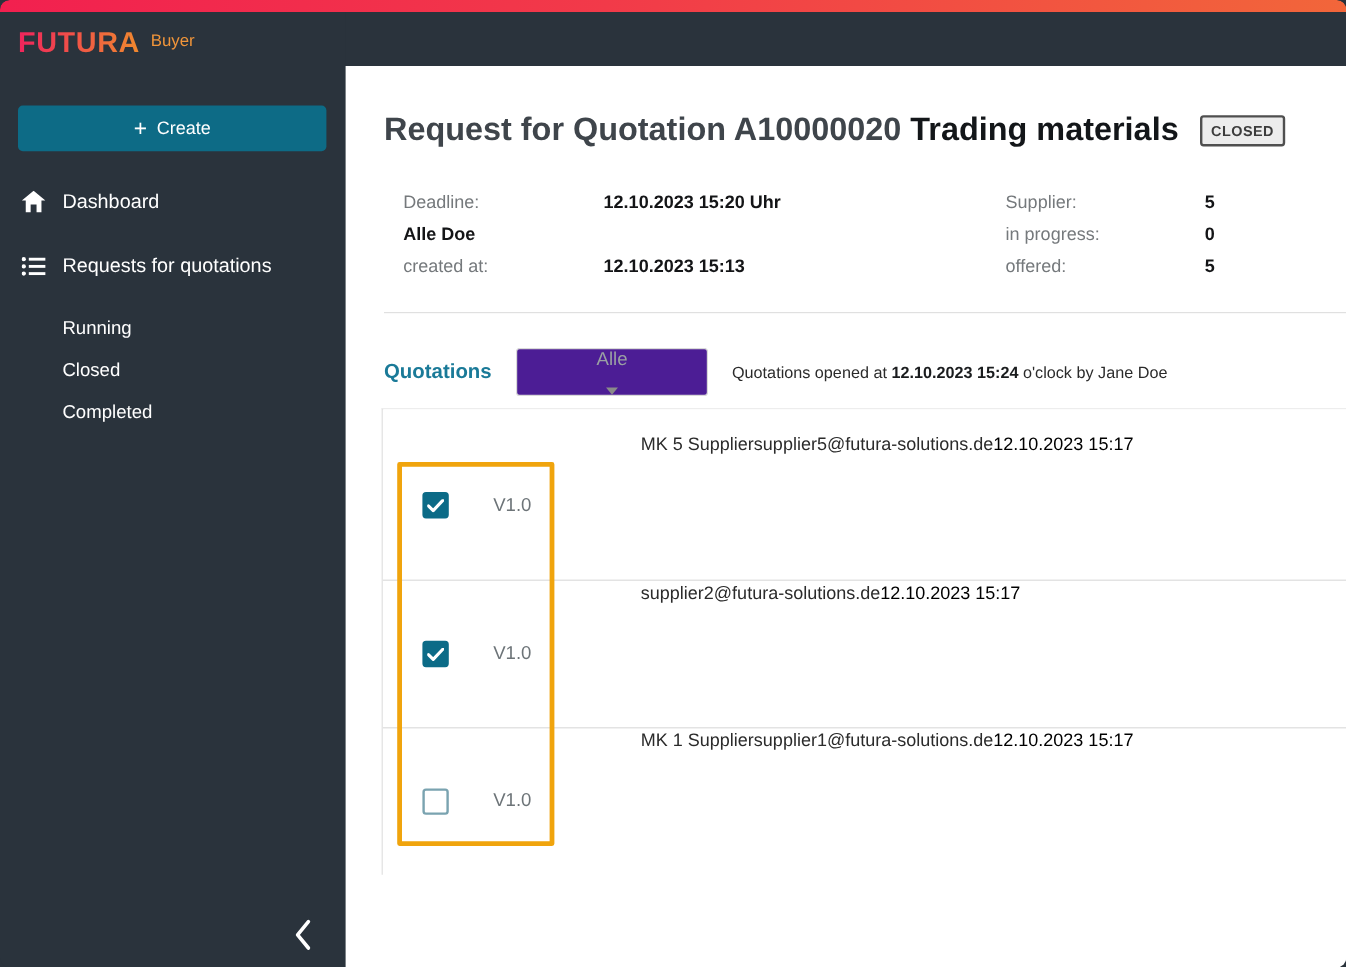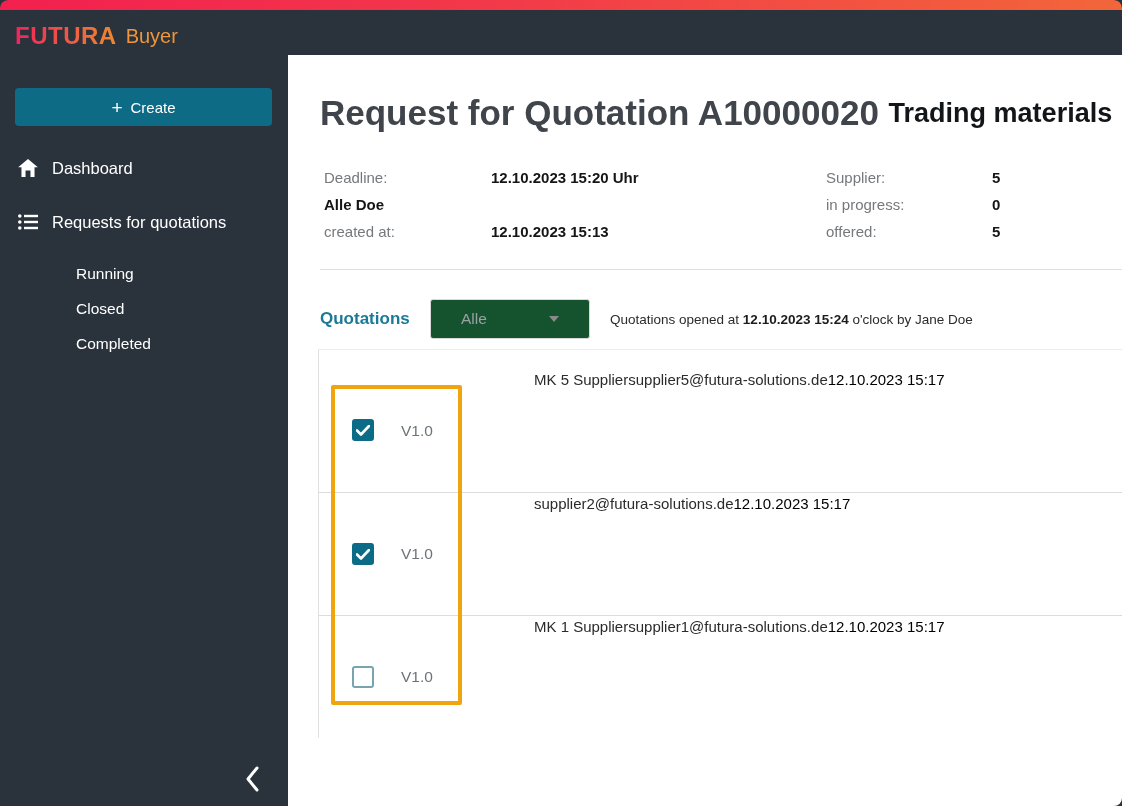--- a/index.html
+++ b/index.html
@@ -22,92 +22,93 @@
   .sidebar {
     position:absolute; left:0; top:10px; bottom:0; width:288px;
     background:#2a333c; color:#fff; padding-top:12px;
   }
   .brand { padding-left:15px; height:32px; display:flex; align-items:flex-start; }
   .brand-name {
     font-size:24px; font-weight:bold; letter-spacing:.5px;
     background:linear-gradient(90deg,#f0245c,#f08a2e);
     -webkit-background-clip:text; background-clip:text; color:transparent;
   }
-  .brand-product { font-size:20px; color:#f0953a; margin-left:9px; margin-top:3px; }
+  .brand-product { font-size:14px; color:#f0953a; margin-left:9px; margin-top:3px; }
 
   .create-btn {
     margin:34px 15px 0 15px; width:257px; height:38px;
     background:#0d6b86; border:none; border-radius:4px;
     color:#fff; font-size:15px; font-family:inherit;
     display:flex; align-items:center; justify-content:center; gap:8px;
     cursor:pointer;
   }
   .create-plus { font-size:19px; font-weight:400; line-height:1; }
 
   .nav { margin-top:30px; }
   .nav-item {
     display:flex; align-items:center; padding-left:18px;
     height:24px; cursor:pointer; margin-bottom:30px;
   }
   .nav-item .nav-icon { width:20px; margin-right:14px; display:flex; align-items:center; }
   .nav-item .nav-label { font-size:16.5px; font-weight:500; color:#fff; }
   .nav-item.has-sub { margin-bottom:28px; }
   .sub-item {
-    padding-left:76px; height:24px; margin-bottom:11px;
+    padding-left:52px; height:24px; margin-bottom:11px;
     display:flex; align-items:center; cursor:pointer;
   }
   .sub-label { font-size:15.5px; font-weight:400; color:#fff; }
 
   .collapse-btn {
     position:absolute; right:22px; bottom:10px; width:28px; height:34px;
     background:transparent; border:none; cursor:pointer;
     display:flex; align-items:center; justify-content:center;
   }
 
   
   .content {
     position:absolute; left:288px; top:55px; width:834px; height:751px;
     background:#fff; overflow:hidden;
   }
 
   .page-title-row {
     margin:38px 20px 0 32px; display:flex; align-items:center;
   }
-  .title-prefix { font-size:35px; font-weight:bold; color:#3f454b; white-space:pre; }
+  .title-prefix { font-size:27px; font-weight:bold; color:#3f454b; white-space:pre; }
   .title-name   { font-size:27px; font-weight:bold; color:#131619; white-space:pre; }
   .status-badge {
     margin-left:18px; flex:none;
     border:2px solid #4f4f4f; border-radius:3px; background:#ececec;
     color:#3c3c3c; font-size:12px; font-weight:bold; letter-spacing:.4px;
     padding:4px 7px;
   }
 
-  .details { display:flex; margin:31px 0 0 36px; }
+  .details { display:flex; margin:31px 0 0 48px; }
   .details-col-left { width:502px; }
   .details-col-right { flex:1; }
   .detail-row { display:flex; line-height:27px; font-size:15px; }
   .detail-label { color:#75797c; }
   .details-col-left  .detail-label { width:167px; }
   .details-col-right .detail-label { width:166px; }
   .detail-value { color:#141517; font-weight:bold; }
 
   .section-divider {
     margin:24px 0 0 32px; border:none; border-top:1px solid #e0e0e0;
   }
 
   .quotations-bar {
     margin:29px 0 0 32px; display:flex; align-items:center; height:40px;
   }
   .quotations-label {
     width:110px; font-size:17px; font-weight:bold; color:#1a7a98;
   }
   .filter-select {
     width:160px; height:40px; border:1px solid #d9d9d9; border-radius:3px;
-    background:#14532d; display:flex; align-items:center; padding:0 30px;
+    background:#4c1d95; display:flex; align-items:center; padding:0 14px;
     cursor:pointer;
+    flex-direction:column;
   }
   .filter-value { flex:1; font-size:15.5px; color:#9aa0a3; }
   .caret-down {
     width:0; height:0; border-left:5.5px solid transparent;
     border-right:5.5px solid transparent; border-top:6px solid #8a8a8a;
   }
   .opened-info { margin-left:20px; font-size:13.5px; color:#2b2b2b; }
   .opened-info b { color:#1a1c1e; }
 
   .quote-panel {
@@ -121,21 +122,21 @@
   .checkbox {
     position:absolute; left:33px; top:50px; width:22px; height:22px;
     border:2px solid #7aa3b0; border-radius:3px; background:#fff;
     display:flex; align-items:center; justify-content:center; cursor:pointer;
   }
   .checkbox svg { display:none; }
   .checkbox.checked { background:#0c6b87; border-color:#0c6b87; }
   .checkbox.checked svg { display:block; }
 
   .version-label {
-    position:absolute; left:82px; top:0; height:100%;
+    position:absolute; left:92px; top:0; height:100%;
     display:flex; align-items:center; font-size:15.5px; color:#6d7478;
   }
   .supplier-info {
     position:absolute; left:215px; top:0; height:100%;
     display:flex; flex-direction:row; justify-content:center;
   }
   .supplier-name  { font-size:15px; color:#2b2b2b; line-height:22px; }
   .supplier-email { font-size:15px; color:#2b2b2b; line-height:22px; }
   .supplier-date  { font-size:15px; color:#000000; line-height:22px; }
 

